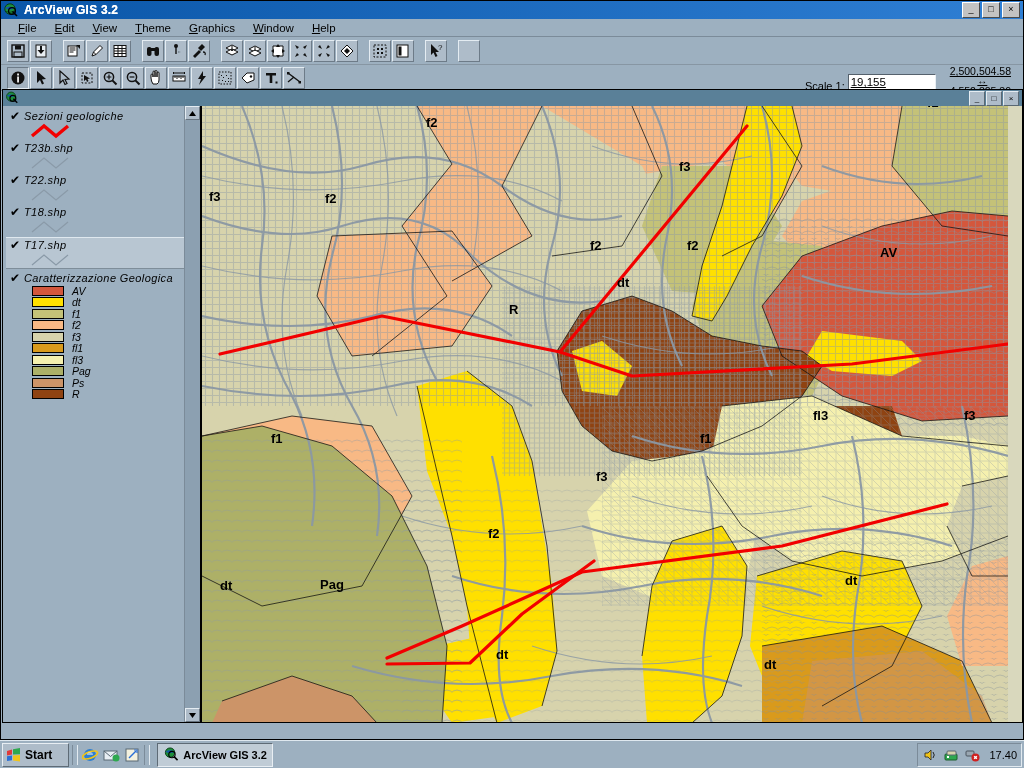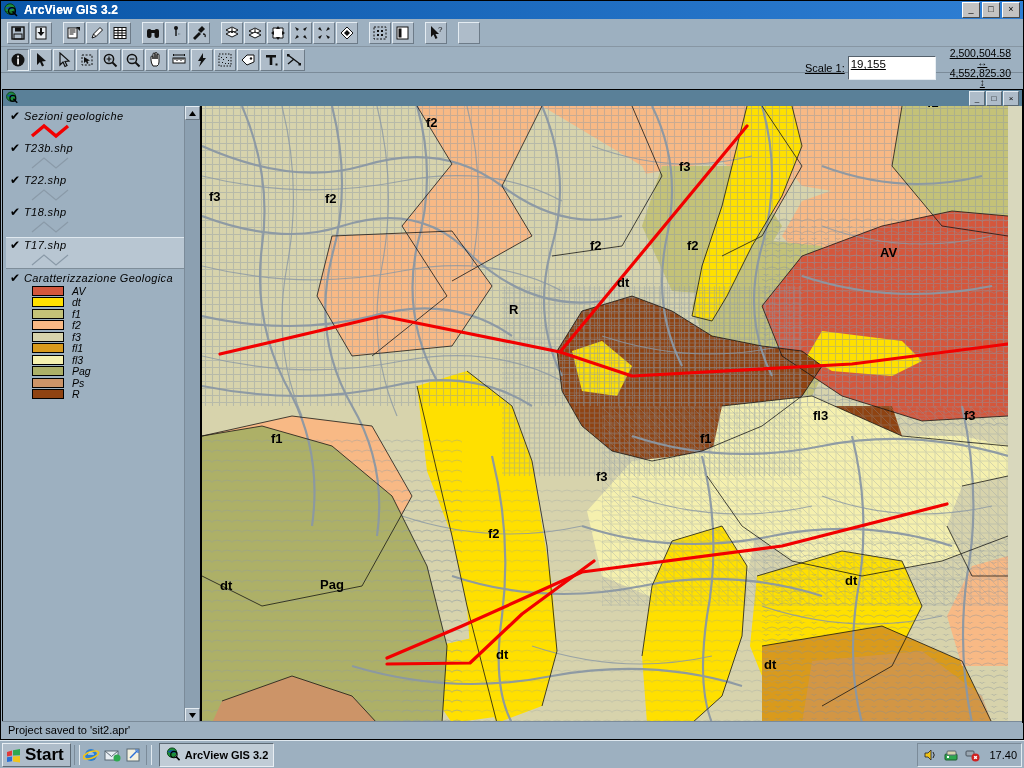--- a/index.html
+++ b/index.html
@@ -97,21 +97,21 @@
   .statusbar{position:absolute;left:1px;right:1px;bottom:1px;height:16px;
      background:#9db0c0;border-top:1px solid #7b8b99;display:flex;align-items:center;}
   .statusbar .st{font-size:11px;margin-left:6px;}
 
   
   .taskbar{position:absolute;left:0;bottom:0;width:1024px;height:28px;
      background:#9db0c0;border-top:1px solid #dfe8ef;display:flex;align-items:center;
      box-sizing:border-box;}
   .startbtn{margin-left:2px;height:22px;display:flex;align-items:center;
      background:#aebcc9;border:1px solid;border-color:#e8eef3 #5e6b76 #5e6b76 #e8eef3;
-     padding:0 6px 0 3px;font-weight:bold;font-size:17px;}
+     padding:0 16px 0 3px;font-weight:bold;font-size:12px;}
   .flag{width:15px;height:14px;margin-right:4px;position:relative;}
   .tb-sep{width:4px;height:20px;margin:0 3px;border-left:1px solid #7b8b99;
      border-right:1px solid #e2eaf0;}
   .qlaunch{display:flex;align-items:center;gap:3px;}
   .qicon{width:18px;height:18px;display:flex;align-items:center;justify-content:center;}
   .taskitem{height:22px;display:flex;align-items:center;padding:0 5px;
      background:#aebcc9;border:1px solid;border-color:#e8eef3 #5e6b76 #5e6b76 #e8eef3;
      margin-left:4px;font-size:11px;max-width:160px;overflow:hidden;white-space:nowrap;}
   .taskitem.active{background:#c0ccd6;border-color:#5e6b76 #e8eef3 #e8eef3 #5e6b76;
      font-weight:bold;}
@@ -147,20 +147,29 @@
           </div>
         <div class="wbtn">
             <span>□</span>
           </div>
         <div class="wbtn">
             <span>×</span>
           </div>
       </div>
     </div>
 
+    <div class="menubar" id="menubar">
+        <div class="mi"><u>F</u>ile</div>
+        <div class="mi"><u>E</u>dit</div>
+        <div class="mi"><u>V</u>iew</div>
+        <div class="mi"><u>T</u>heme</div>
+        <div class="mi"><u>G</u>raphics</div>
+        <div class="mi"><u>W</u>indow</div>
+        <div class="mi"><u>H</u>elp</div>
+      </div>
 
     <div class="toolbar" id="toolbar-main">
         <div class="tbtn">
           <svg width="16" height="16" viewBox="0 0 16 16">
             <rect x="2" y="2" width="12" height="12" fill="none" stroke="#111" stroke-width="1.4"></rect>
             <rect x="5" y="2.5" width="6" height="4" fill="#111"></rect>
             <rect x="4" y="9" width="8" height="5" fill="none" stroke="#111"></rect>
           </svg>
         </div>
         <div class="tbtn">
@@ -682,23 +691,20 @@
               <div class="maplbl" style="left: 643px; top: 467px;">dt</div>
               <div class="maplbl" style="left: 118px; top: 471px;">Pag</div>
               <div class="maplbl" style="left: 18px; top: 472px;">dt</div>
               <div class="maplbl" style="left: 294px; top: 541px;">dt</div>
               <div class="maplbl" style="left: 562px; top: 551px;">dt</div>
             </div>
         </div>
       </div>
     </div>
 
-    <div class="statusbar">
-      <div class="st">Project saved to 'sit2.apr'</div>
-    </div>
   </div>
 
   <div class="taskbar">
     <div class="startbtn">
       <div class="flag">
         <svg width="15" height="14" viewBox="0 0 15 14">
           <path d="M1 3 L6 1.6 L6 6.6 L1 7.4z" fill="#e03a3a"></path>
           <path d="M7 1.3 L14 0 L14 6.2 L7 6.6z" fill="#2fa84f"></path>
           <path d="M1 8.2 L6 7.5 L6 12.3 L1 13z" fill="#2b6fd6"></path>
           <path d="M7 7.4 L14 7 L14 13.4 L7 12.6z" fill="#f0c419"></path>

